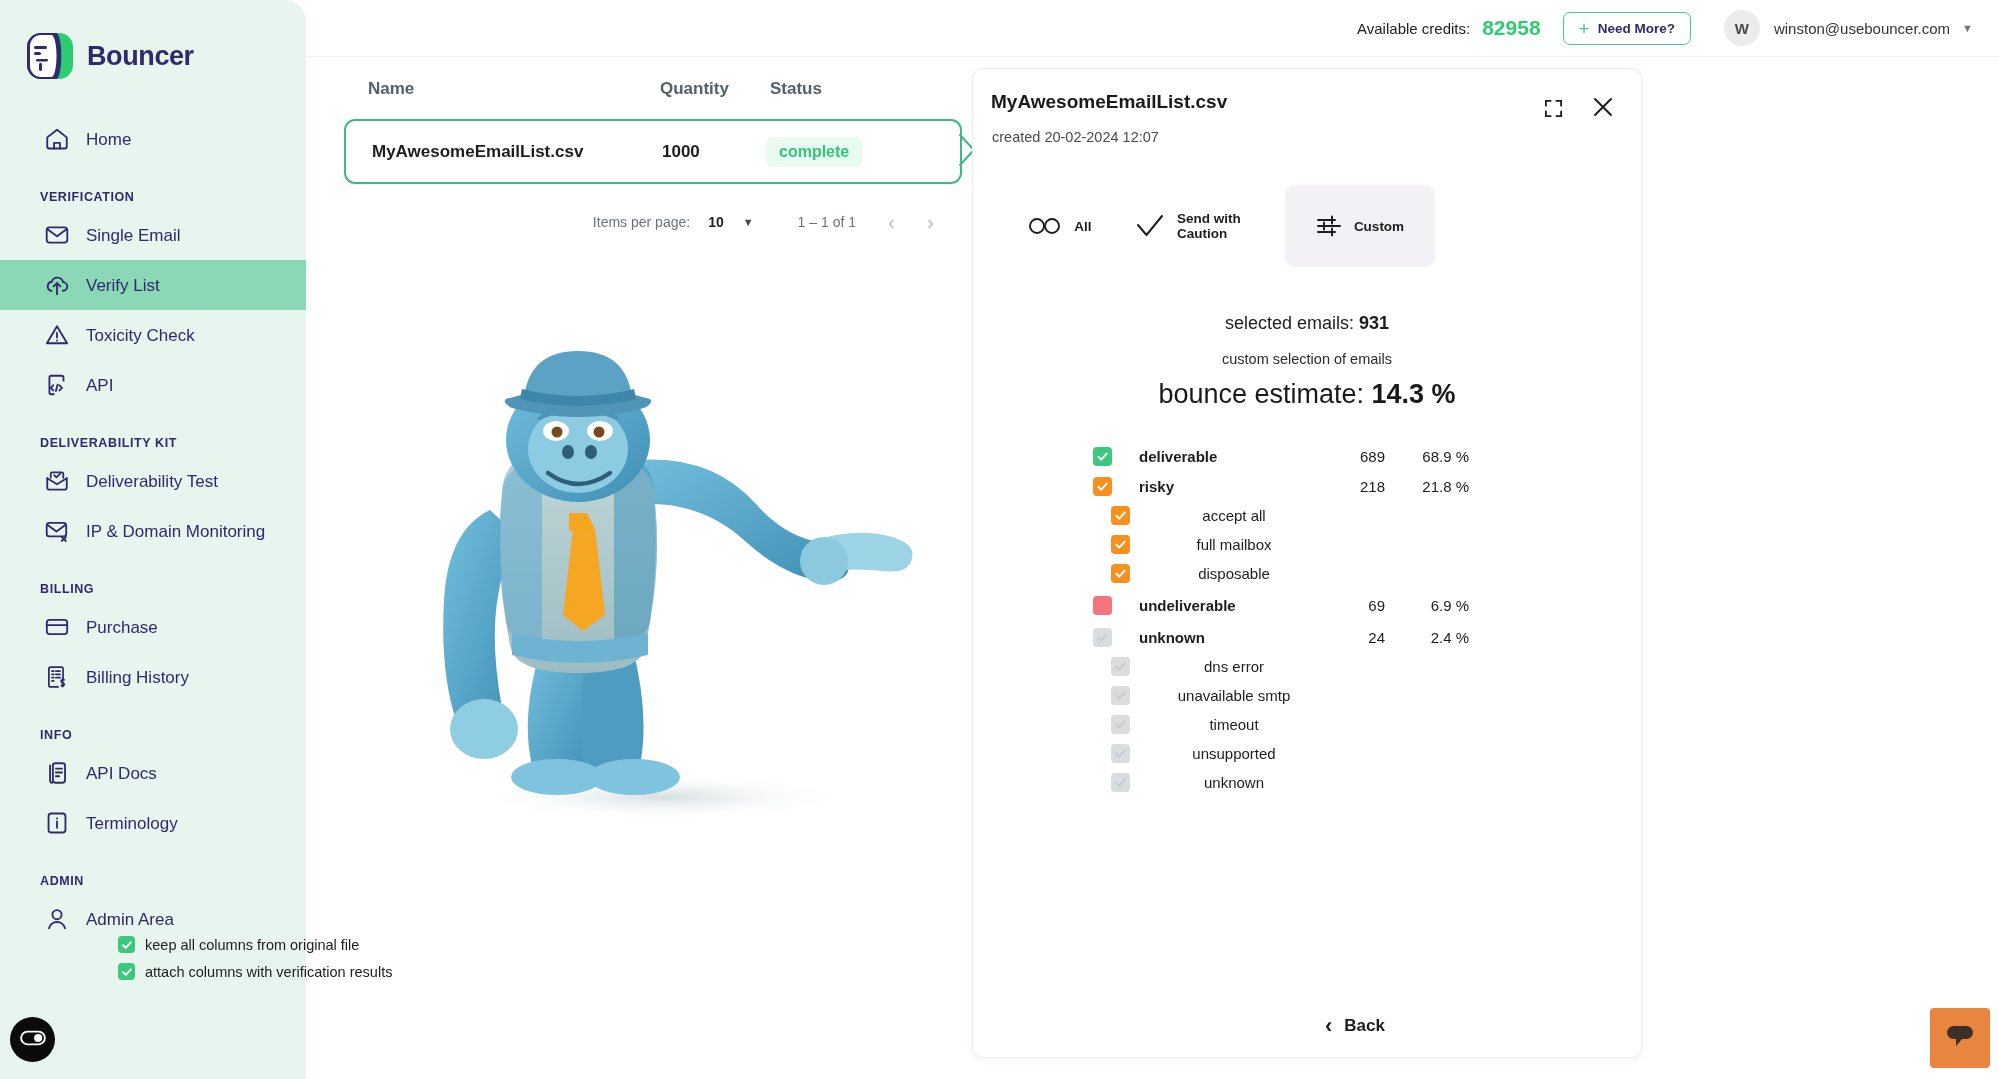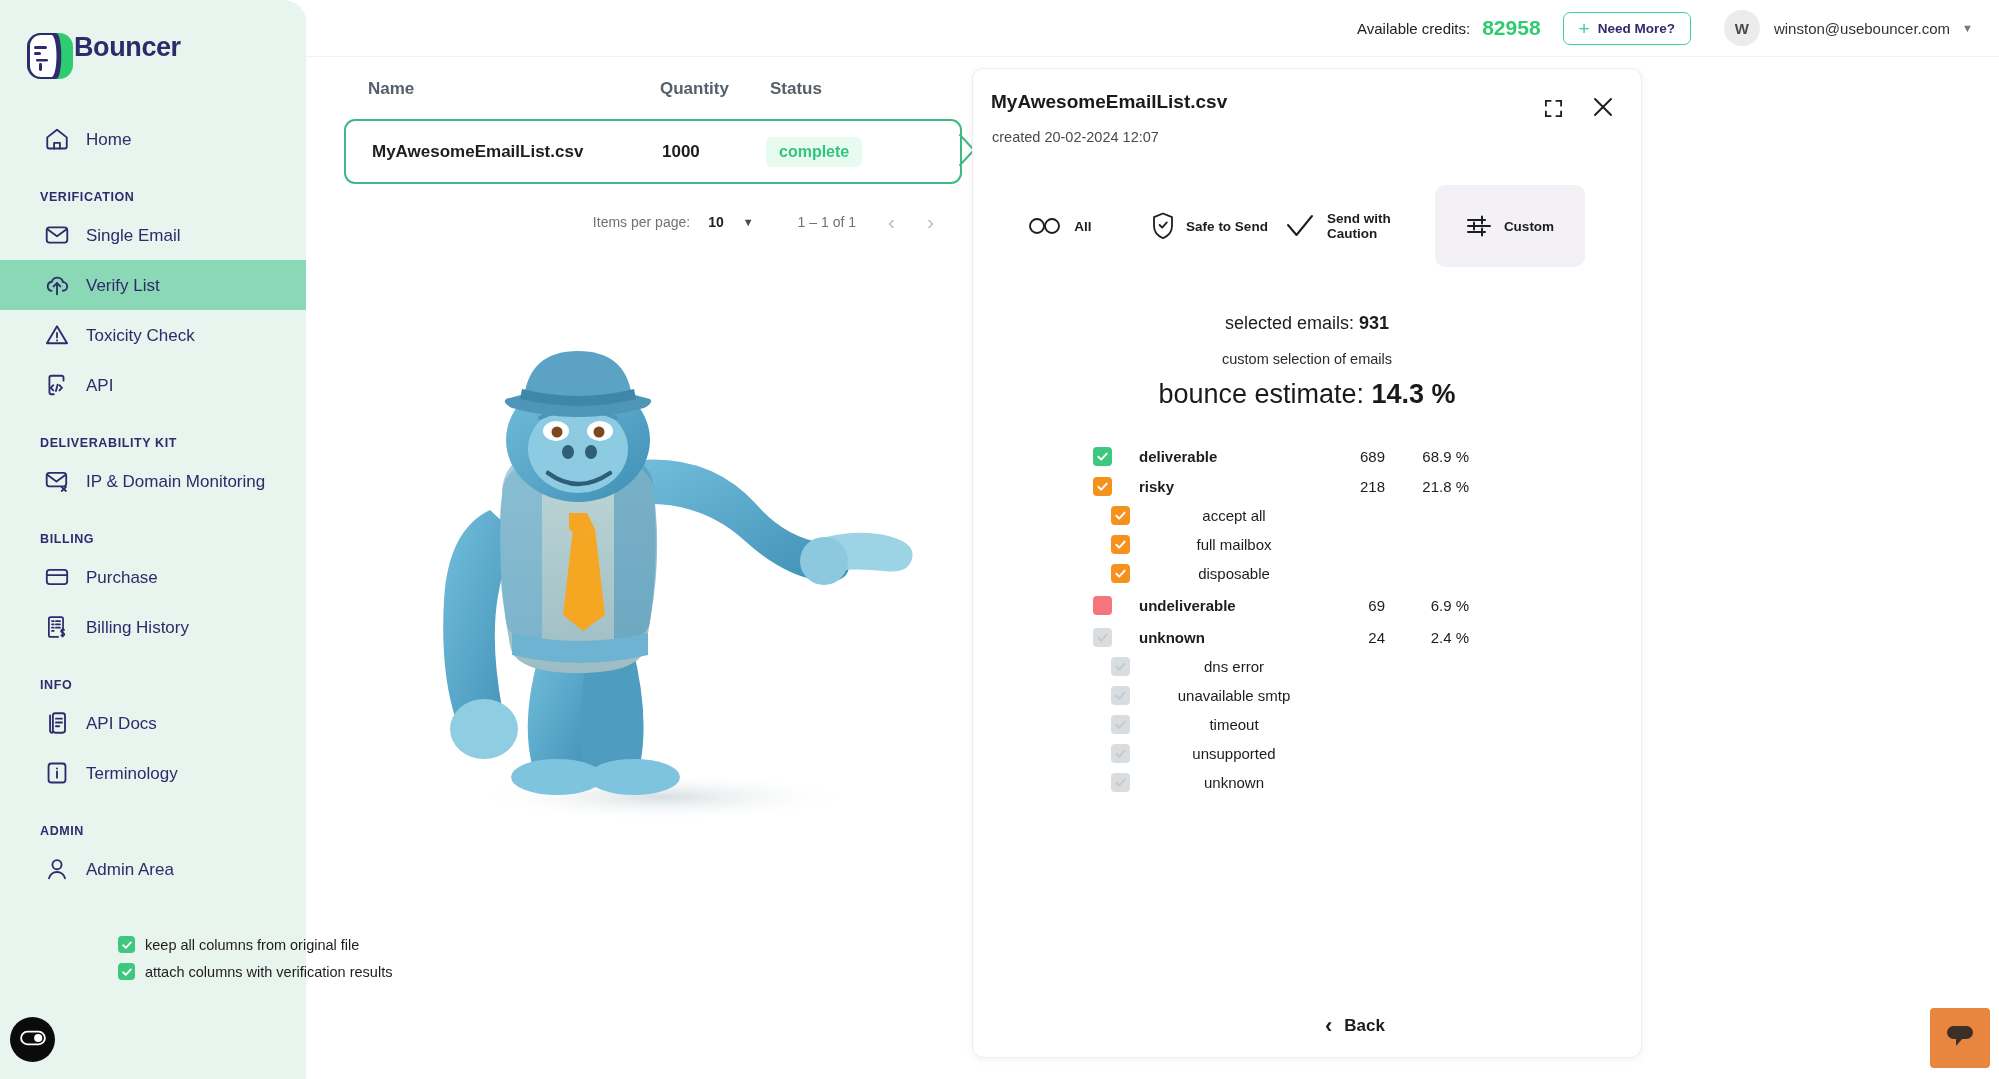--- a/index.html
+++ b/index.html
@@ -12,21 +12,21 @@
   #app { position: relative; width: 1999px; height: 1079px; }
 
   
   #sidebar {
     position: absolute; left: 0; top: 0;
     width: 306px; height: 1079px;
     background: #E8F4EE;
     border-top-right-radius: 22px;
   }
   .logo-wrap {
-    display: flex; 
+    display: flex; align-items: center; gap: 13px;
     padding: 32px 0 0 26px;
   }
   .logo-mark { width: 48px; height: 48px; flex: none; }
   .logo-text {
     font-size: 27px; font-weight: bold; letter-spacing: -0.4px;
     color: #2F2A6B;
   }
   .nav-section-title {
     font-size: 12.5px; font-weight: bold; letter-spacing: 0.6px;
     color: #2F2A6B; padding-left: 40px; margin-top: 26px; margin-bottom: 6px;
@@ -270,20 +270,31 @@
           <path d="M18 8 V5.3 A1.8 1.8 0 0 0 16.2 3.5 H6.8 A1.8 1.8 0 0 0 5 5.3 v13.4 A1.8 1.8 0 0 0 6.8 20.5 H9"></path>
           <path d="M14.2 12.2 L16.6 14.6 L14.2 17"></path>
             <path d="M11 17.6 L12.6 11.6"></path>
             <path d="M8.6 12.2 L6.2 14.6 L8.6 17"></path>
         </svg>
       </span>
       <span class="lbl">API</span>
     </div>
 
     <div class="nav-section-title">DELIVERABILITY KIT</div>
+    <div class="nav-item">
+      <span class="ic">
+        <svg width="26" height="26" viewBox="0 0 24 24" fill="none" stroke="#2F2A6B" stroke-width="1.7" stroke-linecap="round" stroke-linejoin="round">
+          <path d="M3 9.5 V18 a2 2 0 0 0 2 2 h14 a2 2 0 0 0 2-2 V9.5"></path>
+          <path d="M3 9.5 L12 15 L21 9.5"></path>
+          <path d="M6.2 9 V5.5 a1.4 1.4 0 0 1 1.4-1.4 h8.8 A1.4 1.4 0 0 1 17.8 5.5 V9"></path>
+          <path d="M9.4 6.6 L11.4 8.6 L15 5.2"></path>
+        </svg>
+      </span>
+      <span class="lbl">Deliverability Test</span>
+    </div>
     <div class="nav-item">
       <span class="ic">
         <svg width="26" height="26" viewBox="0 0 24 24" fill="none" stroke="#2F2A6B" stroke-width="1.7" stroke-linecap="round" stroke-linejoin="round">
           <rect x="2.5" y="4.5" width="18" height="12.5" rx="2.4"></rect>
             <path d="M3.3 6.4 L11.5 12.4 L19.7 6.4"></path>
           <path d="M16.4 17.7 L20.2 21.2"></path>
             <path d="M20.2 17.7 L16.4 21.2"></path>
         </svg>
       </span>
       <span class="lbl">IP &amp; Domain Monitoring</span>
@@ -481,29 +492,20 @@
         <span class="tab-icon">
           <svg width="34" height="20" viewBox="0 0 34 20" fill="none" stroke="#1d1d1d" stroke-width="1.9">
             <circle cx="9" cy="10" r="7"></circle>
               <circle cx="24" cy="10" r="7"></circle>
           </svg>
         </span>
         <span class="tab-label">All</span>
       </div>
       <div class="tab">
         <span class="tab-icon">
-          <svg width="22" height="28" viewBox="0 0 22 28" fill="none" stroke="#1d1d1d" stroke-width="1.8" stroke-linecap="round" stroke-linejoin="round">
-            <path d="M11 1.5 L20 5.2 V14 q0 8 -9 12.3 Q2 22 2 14 V5.2 Z"></path>
-            <path d="M7.6 13 L10.2 15.6 L14.8 10.4"></path>
-          </svg>
-        </span>
-        <span class="tab-label">Safe to Send</span>
-      </div>
-      <div class="tab">
-        <span class="tab-icon">
           <svg width="30" height="26" viewBox="0 0 30 26" fill="none" stroke="#1d1d1d" stroke-width="2" stroke-linecap="round" stroke-linejoin="round">
             <path d="M3 12 L11.5 22 L27 3"></path>
           </svg>
         </span>
         <span class="tab-label">Send with Caution</span>
       </div>
       <div class="tab selected">
         <span class="tab-icon">
           <svg width="26" height="24" viewBox="0 0 26 24" fill="none" stroke="#1d1d1d" stroke-width="2" stroke-linecap="round">
             <path d="M2 6 H19"></path>

